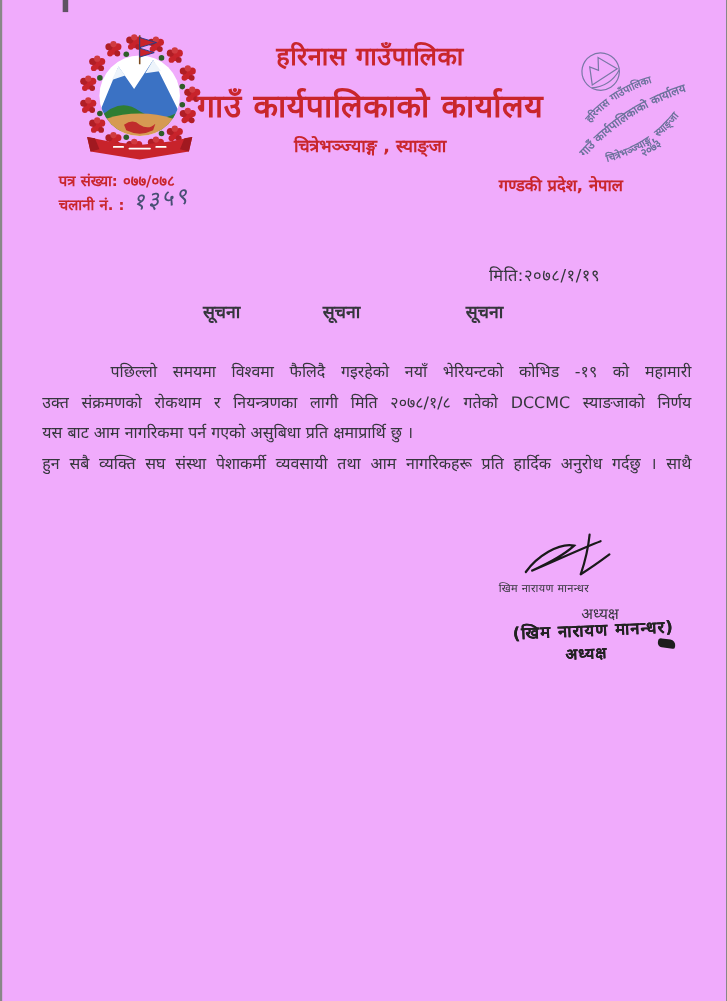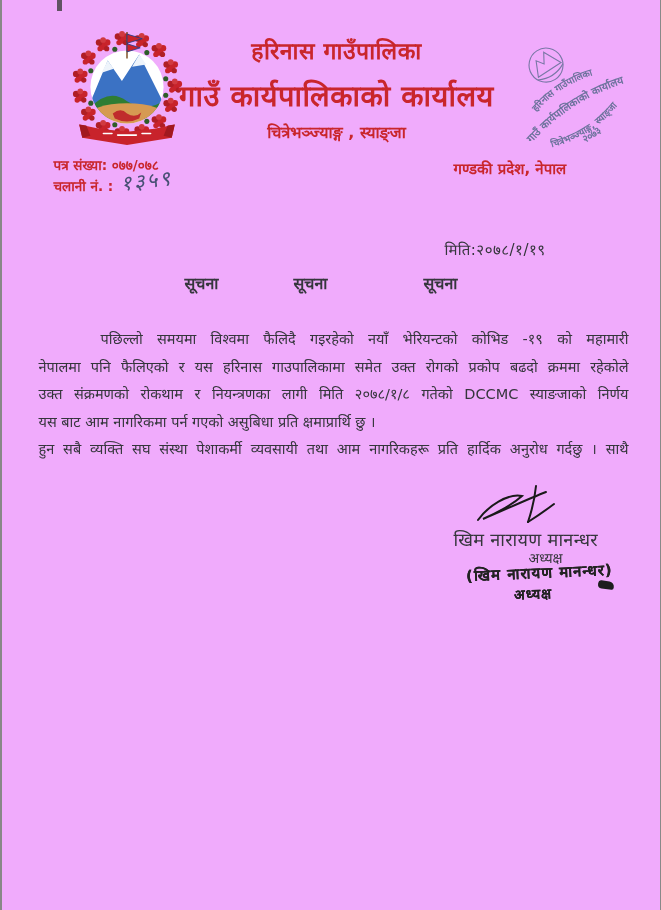--- a/index.html
+++ b/index.html
@@ -41,21 +41,21 @@
   .notice-1{left:183px;} .notice-2{left:292px;} .notice-3{left:422px;}
 
   
   .body-paragraph{position:absolute;left:37px;top:314px;width:590px;font-size:14.5px;line-height:27.5px;}
   .body-line{text-align:justify;text-align-last:justify;white-space:normal;}
   .body-line.first{padding-left:62px;margin-top:12px;}
   .body-line.last{text-align-last:left;}
 
   
   .signature-svg{position:absolute;left:468px;top:484px;width:104px;height:46px;}
-  .sig-name{position:absolute;left:452px;top:527px;font-size:18px;letter-spacing:.3px;text-align:right;}
+  .sig-name{position:absolute;left:452px;top:527px;font-size:10px;letter-spacing:.3px;text-align:right;}
   .sig-title{position:absolute;left:527px;top:548px;font-size:14px;}
   .stamp-name{
     position:absolute;left:464px;top:562px;font-size:15px;font-weight:bold;color:#222;
     transform:rotate(-2.5deg);letter-spacing:1px;text-shadow:0 0 .6px #222;
   }
   .stamp-title{
     position:absolute;left:512px;top:584px;font-size:14px;font-weight:bold;color:#222;
     transform:rotate(-2.5deg);letter-spacing:1px;text-shadow:0 0 .6px #222;
   }
   .ink-smudge{position:absolute;left:596px;top:581px;width:16px;height:8px;background:#1d1d1d;border-radius:3px 5px 2px 4px;transform:rotate(8deg);}
@@ -168,21 +168,20 @@
   </div>
   <div class="province">गण्डकी प्रदेश, नेपाल</div>
   <div class="letter-date">मिति:२०७८/१/१९</div>
 
   <div class="notice-heading notice-1">सूचना</div>
   <div class="notice-heading notice-2">सूचना</div>
   <div class="notice-heading notice-3">सूचना</div>
 
   <div class="body-paragraph">
     <div class="body-line first">पछिल्लो समयमा विश्वमा फैलिदै गइरहेको नयाँ भेरियन्टको कोभिड -१९ को महामारी</div>
-    <div class="body-line">नेपालमा पनि फैलिएको र यस हरिनास गाउपालिकामा समेत उक्त रोगको प्रकोप बढदो क्रममा रहेकोले</div>
     <div class="body-line">उक्त संक्रमणको रोकथाम र नियन्त्रणका लागी मिति २०७८/१/८ गतेको DCCMC स्याङजाको निर्णय</div>
     <div class="body-line last">यस बाट आम नागरिकमा पर्न गएको असुबिधा प्रति क्षमाप्रार्थि छु ।</div>
     <div class="body-line">हुन सबै व्यक्ति सघ संस्था पेशाकर्मी व्यवसायी तथा आम नागरिकहरू प्रति हार्दिक अनुरोध गर्दछु । साथै</div>
   </div>
 
   <svg class="signature-svg" viewBox="0 0 104 46" aria-hidden="true">
     <g stroke="#1a1a1a" stroke-width="2" fill="none" stroke-linecap="round">
       <path d="M8,36 C18,22 38,9 52,12 C42,21 22,31 13,35 C30,28 60,14 76,8"></path>
       <path d="M66,2 C65,12 62,26 58,38"></path>
       <path d="M58,38 C66,33 76,26 84,20"></path>

